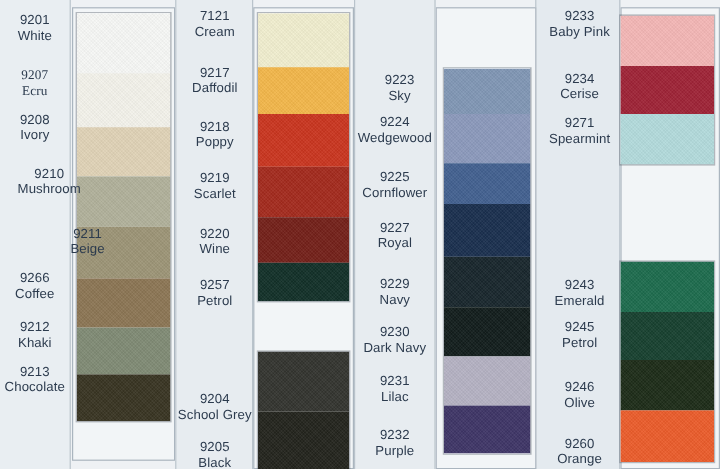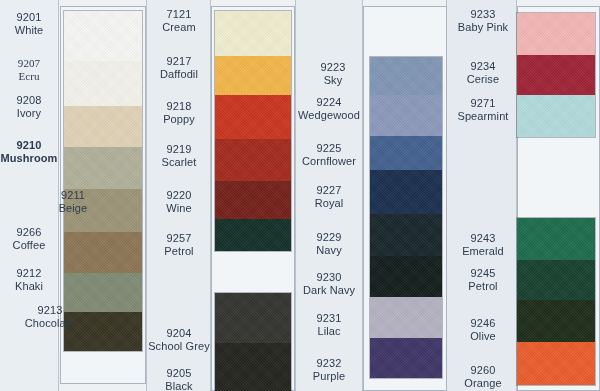--- a/index.html
+++ b/index.html
@@ -116,37 +116,37 @@
         <span class="nm">White</span>
       </div>
       <div class="label" style="left: 0px; width: 58px; top: 57px; color: rgb(44, 59, 78); font-family: Liberation Serif, serif;">
         <span class="code">9207</span>
         <span class="nm">Ecru</span>
       </div>
       <div class="label" style="left: 0px; width: 58px; top: 94px; color: rgb(44, 59, 78);">
         <span class="code">9208</span>
         <span class="nm">Ivory</span>
       </div>
-      <div class="label" style="left: 0px; width: 58px; top: 139px; color: rgb(44, 59, 78); font-weight: bold;">
+      <div class="label" style="left: 12px; width: 58px; top: 139px; color: rgb(44, 59, 78);">
         <span class="code">9210</span>
         <span class="nm">Mushroom</span>
       </div>
       <div class="label" style="left: 0px; width: 58px; top: 189px; color: rgb(44, 59, 78); margin-left: 44px;">
         <span class="code">9211</span>
         <span class="nm">Beige</span>
       </div>
       <div class="label" style="left: 0px; width: 58px; top: 226px; color: rgb(44, 59, 78);">
         <span class="code">9266</span>
         <span class="nm">Coffee</span>
       </div>
       <div class="label" style="left: 0px; width: 58px; top: 267px; color: rgb(44, 59, 78);">
         <span class="code">9212</span>
         <span class="nm">Khaki</span>
       </div>
-      <div class="label" style="left: 0px; width: 58px; top: 304px; color: rgb(44, 59, 78); padding-left: 21px;">
+      <div class="label" style="left: 0px; width: 58px; top: 304px; color: rgb(44, 59, 78);">
         <span class="code">9213</span>
         <span class="nm">Chocolate</span>
       </div>
       <div class="swatch-frame" style="left: 211px; top: 6px; width: 84px; height: 385px; border-color: rgb(170, 181, 191);"></div>
       <div class="swatch-group" style="left: 215px; top: 11px; width: 76px; height: 240px;">
         <div class="swatch" title="9209 Cream" style="height: 45px; background: rgb(240, 237, 206);"></div>
         <div class="swatch" title="9217 Daffodil" style="height: 39px; background: rgb(242, 182, 74);"></div>
         <div class="swatch" title="9218 Poppy" style="height: 44px; background: rgb(201, 53, 31);"></div>
         <div class="swatch" title="9219 Scarlet" style="height: 42px; background: rgb(163, 42, 29);"></div>
         <div class="swatch" title="9220 Wine" style="height: 38px; background: rgb(115, 32, 25);"></div>

